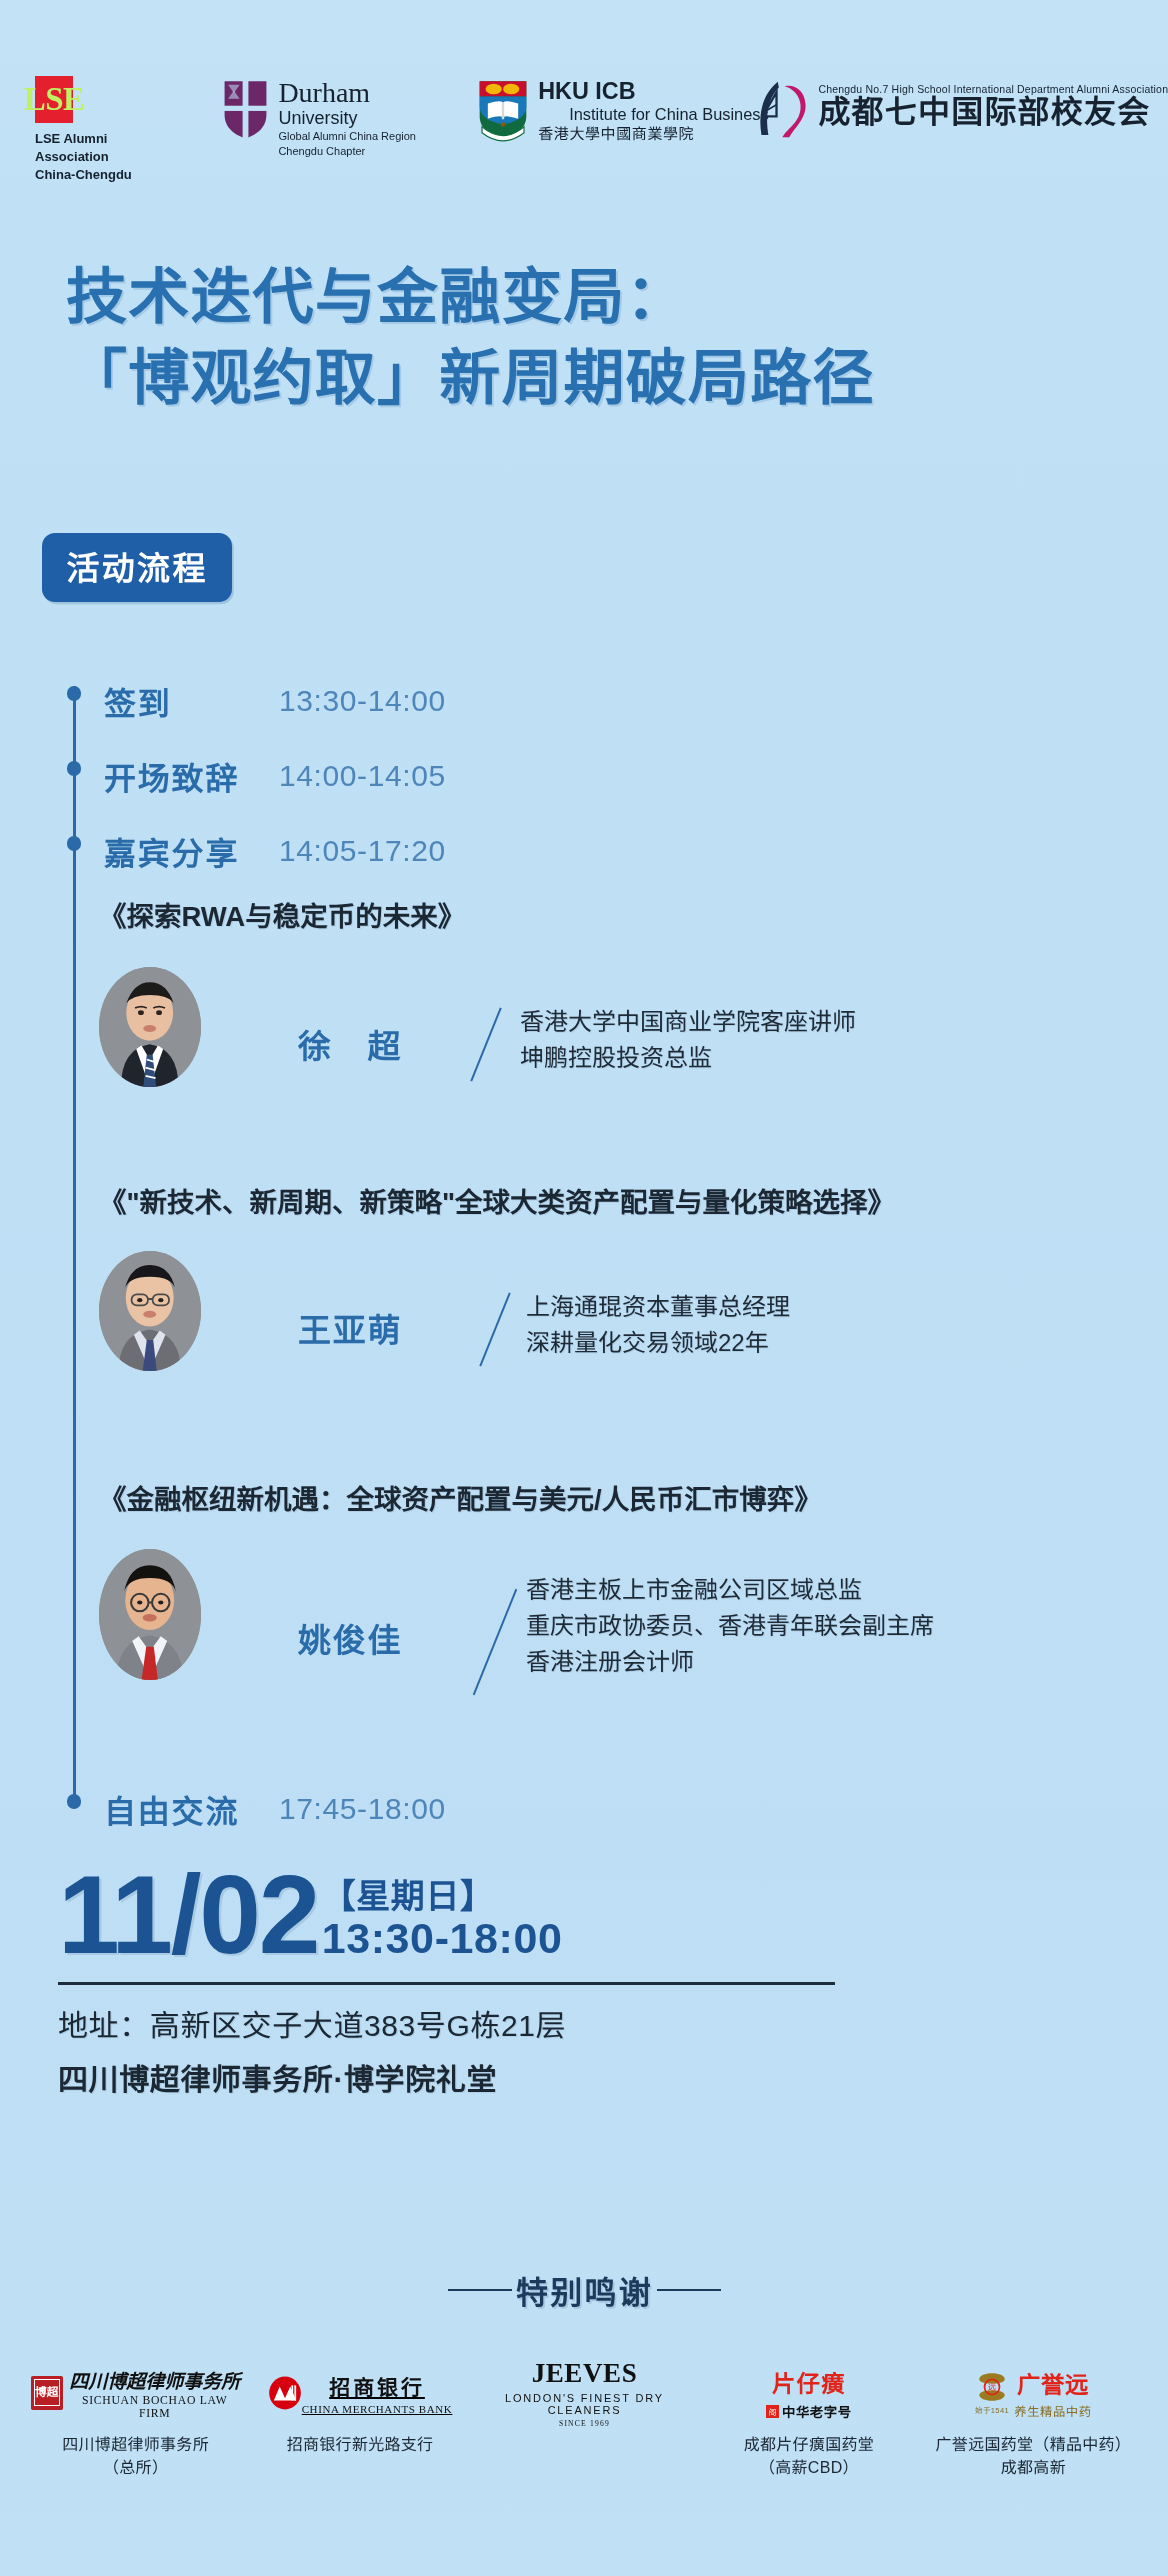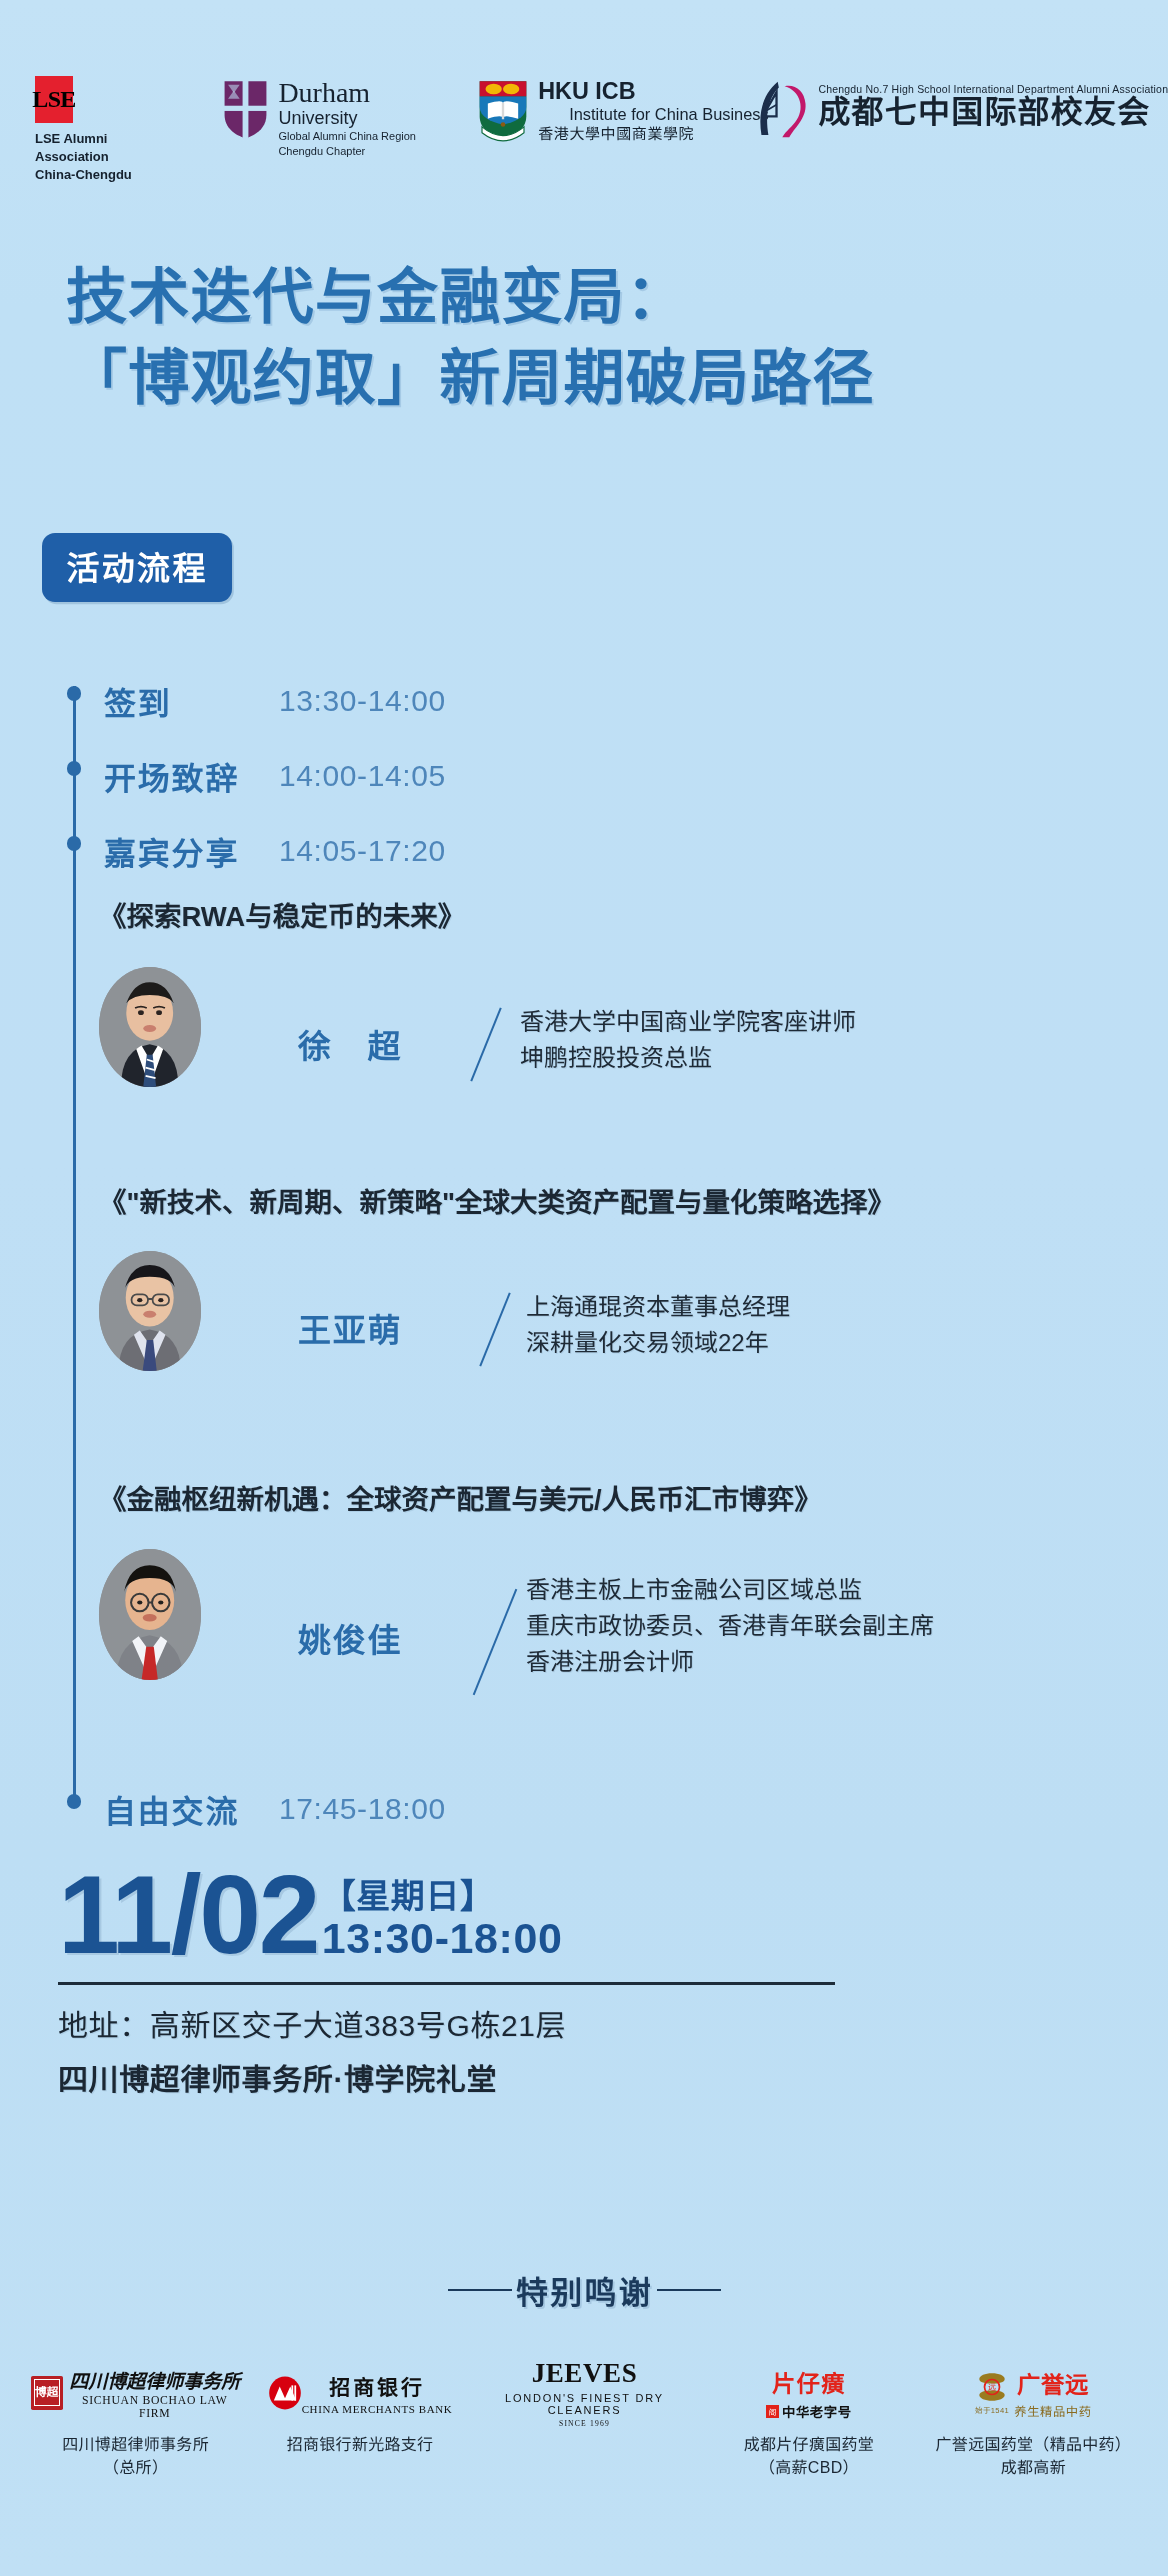--- a/index.html
+++ b/index.html
@@ -21,21 +21,21 @@
     position:absolute; left:0; top:70px; width:1169px; height:117px;
     display:flex; align-items:center;
   }
 
   
   .lse{ position:absolute; left:35px; top:5.8px; width:123px; }
   .lse-mark{
     width:38px;height:47px;background:#E4202E;
     display:flex;align-items:center;justify-content:center;
     font-family:"Liberation Serif",serif;
-    color:#000000;font-size:24px;font-weight:700;letter-spacing:-0.6px;
+    color:#bef264;font-size:33px;font-weight:700;letter-spacing:-0.6px;
   }
   .lse-txt{ margin-top:7px; font-size:13px; font-weight:700; color:#15212e; line-height:1.38; }
 
   
   .durham{ position:absolute; left:222px; top:9.4px; display:flex; align-items:flex-start; gap:9.4px;}
   .durham-shield{ width:47px;height:61px; position:relative;}
   .durham-shield svg{width:100%;height:100%;display:block;}
   .durham-name{ font-family:"Liberation Serif",serif; font-size:28px; color:#16222f; line-height:1; margin-bottom:1.2px;}
   .durham-sub1{ font-size:18px; color:#16222f; line-height:1.05; margin-bottom:1.8px;}
   .durham-sub2{ font-size:11px; color:#16222f; line-height:1.35;}
@@ -171,21 +171,21 @@
 
   .bochao-row{ display:flex; align-items:center; gap:5.8px; justify-content:center;}
   .bochao-seal{ width:34px;height:34px;background:#B81F24;position:relative;border-radius:1.8px;}
   .bochao-seal::after{content:"博超";position:absolute;inset:3.5px;
       display:flex;align-items:center;justify-content:center;flex-direction:column;
       color:#fff;font-size:11.7px;font-weight:700;line-height:1;
       border:1.2px solid #fff;font-family:"Liberation Serif",serif;}
   .bochao-cn{ font-family:"Liberation Serif",serif; font-size:19px; font-weight:700; color:#111; letter-spacing:0px; font-style:italic;}
   .bochao-en{ font-family:"Liberation Serif",serif; font-size:11.7px; color:#111; letter-spacing:0.7px; margin-top:1.8px;}
 
-  .cmb-row{ display:flex; align-items:center; gap:0; justify-content:center;}
+  .cmb-row{ display:flex; align-items:center; gap:0; justify-content:center;text-decoration:underline;}
   .cmb-mark{ width:34px;height:34px; }
   .cmb-cn{ font-size:21px; font-weight:700; color:#111; letter-spacing:2.9px; font-family:"Liberation Serif",serif;}
   .cmb-en{ font-family:"Liberation Serif",serif; font-size:11px; color:#111; letter-spacing:0.6px; margin-top:1.8px;}
 
   .jeeves-main{ font-family:"Liberation Serif",serif; font-size:27px; font-weight:700; color:#111; letter-spacing:0.6px;}
   .jeeves-sub{ font-size:11px; color:#111; letter-spacing:1.8px; margin-top:2.9px;}
   .jeeves-since{ font-family:"Liberation Serif",serif; font-size:7.6px; color:#111; letter-spacing:1.2px; margin-top:2.9px;}
 
   .pzh-main{ font-size:23.4px; font-weight:700; color:#E2231A; letter-spacing:1.2px; font-family:"Liberation Serif",serif;text-align:center;}
   .pzh-sub{ display:inline-flex; align-items:center; gap:2.9px; margin-top:2.9px;}

